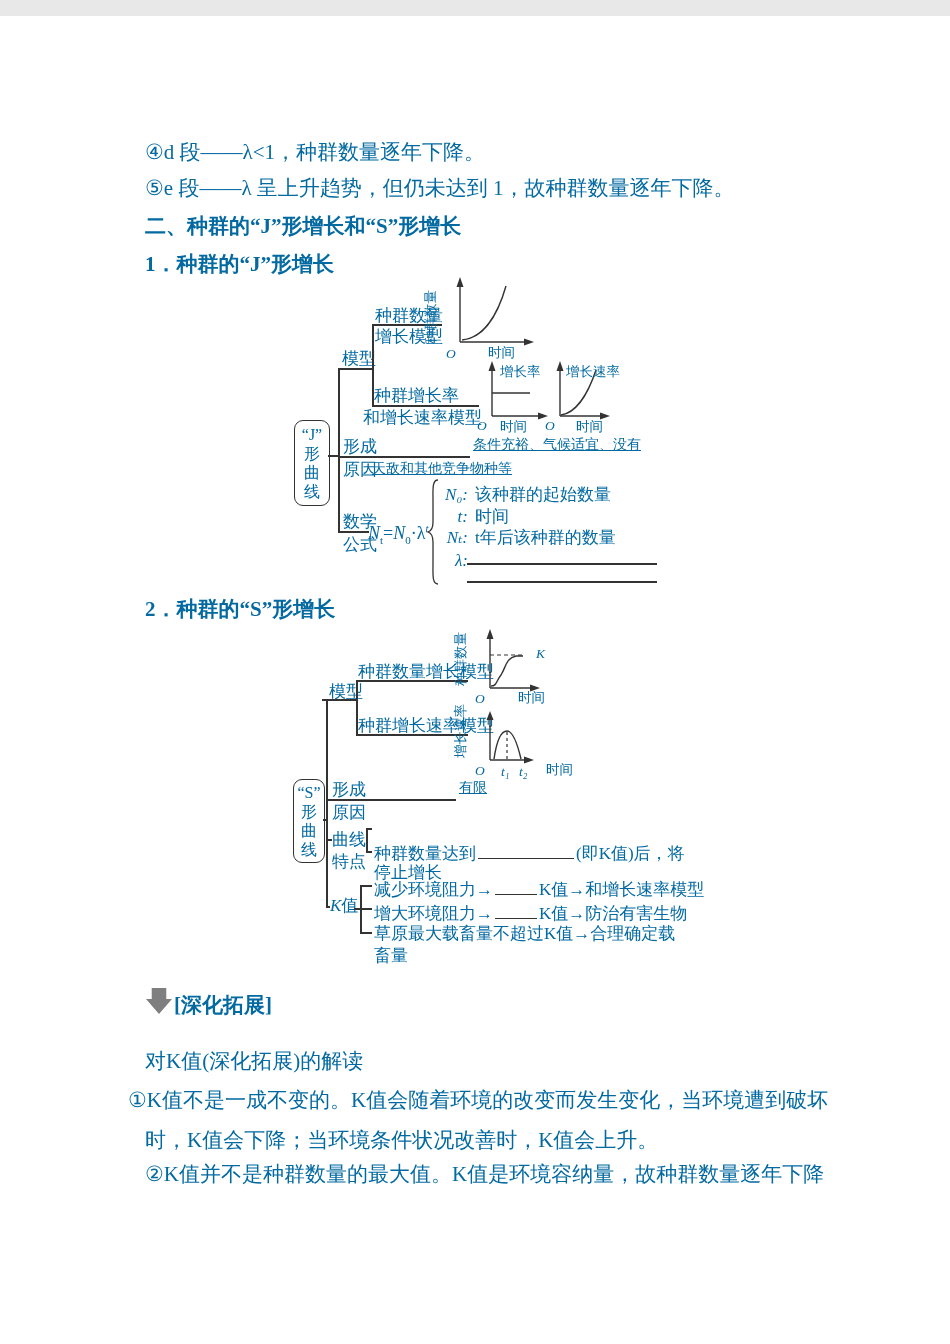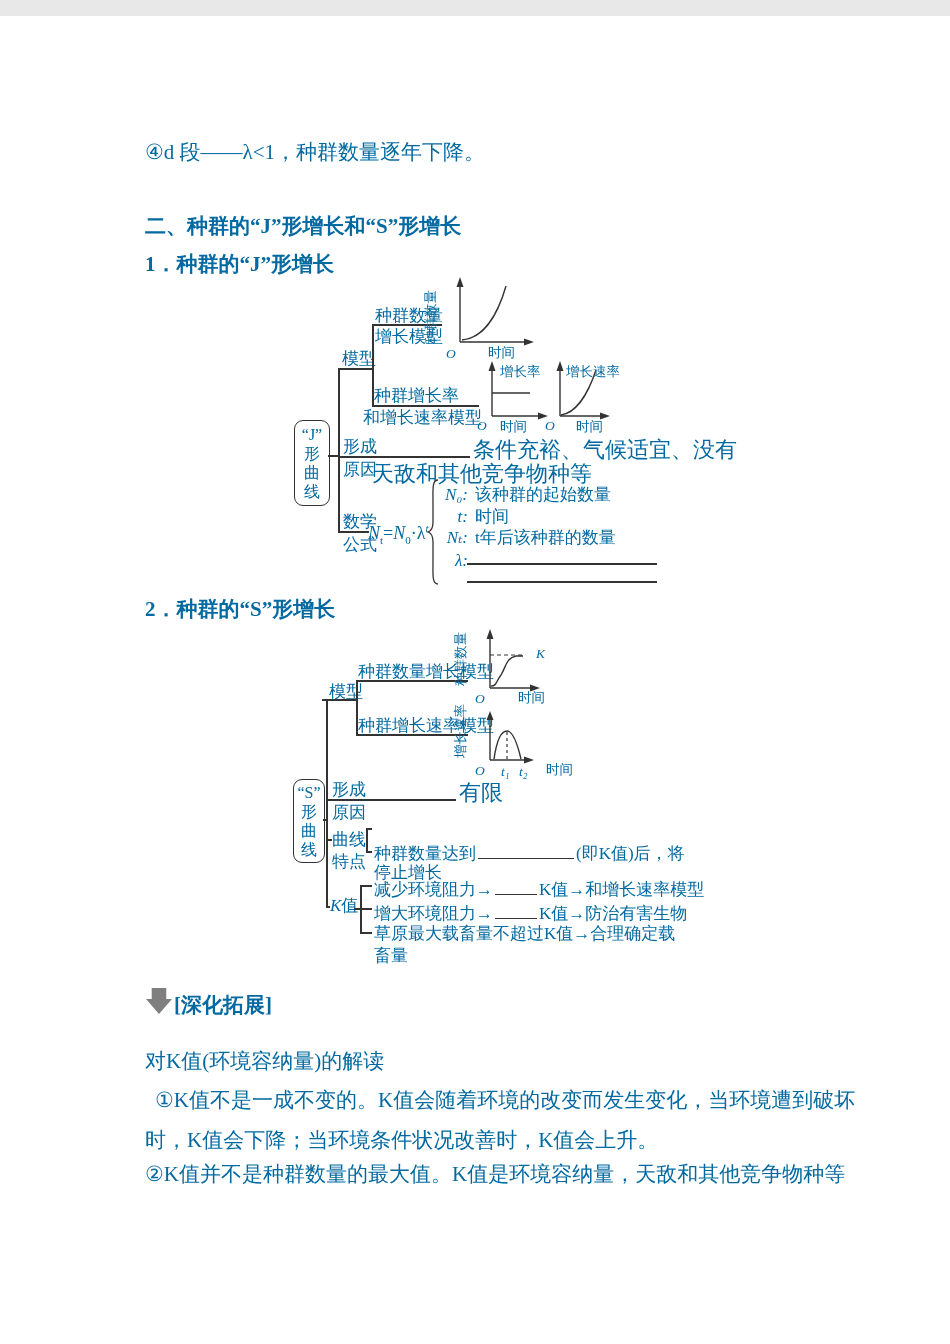--- a/index.html
+++ b/index.html
@@ -1,20 +1,20 @@
 <!DOCTYPE html>
 <html><head>
 <meta charset="utf-8">
 <style>
   html,body{margin:0;padding:0;background:#e8e8e8;}
   #pg{position:relative;width:950px;height:1344px;margin:16px auto;background:#ffffff;
       font-family:"Liberation Serif","DejaVu Serif",serif;color:#0369a1;overflow:hidden;}
   .d{position:absolute;white-space:nowrap;line-height:1.18;}
   .t21{font-size:21px;}
-  .t19{font-size:22px;}
+  .t19{font-size:14px;text-decoration:underline;}
   .t17{font-size:17px;}
   .t13{font-size:13.5px;}
   .b{font-weight:bold;}
   .hl{position:absolute;background:#333;height:1.5px;}
   .vl{position:absolute;background:#333;width:1.5px;}
   .box{position:absolute;border:1.5px solid #333;border-radius:9px;display:flex;
        flex-direction:column;align-items:center;justify-content:center;font-size:16px;line-height:19px;}
   .rot{position:absolute;transform:rotate(-90deg);transform-origin:0 100%;font-size:13.5px;
        line-height:18px;white-space:nowrap;}
   .it{font-style:italic;}
@@ -25,20 +25,21 @@
   svg{position:absolute;overflow:visible;}
   .arrow-icon{position:absolute;width:26px;height:26px;background:#7f7f7f;
       clip-path:polygon(22% 0,78% 0,78% 42%,100% 42%,50% 100%,0 42%,22% 42%);}
 </style>
 </head>
 <body>
 
 <div id="pg">
 
   <div class="d t21" style="left:145px;top:124px">④d 段——λ&lt;1，种群数量逐年下降。</div>
+  <div class="d t21" style="left:145px;top:160px">⑤e 段——λ 呈上升趋势，但仍未达到 1，故种群数量逐年下降。</div>
   <div class="d t21 b" style="left:145px;top:198px">二、种群的“J”形增长和“S”形增长</div>
   <div class="d t21 b" style="left:145px;top:236px">1．种群的“J”形增长</div>
 
   <div class="box" style="left:294px;top:404px;width:34px;height:84px">
     <span>“J”</span>
     <span>形</span>
     <span>曲</span>
     <span>线</span>
   </div>
   <div class="hl" style="left:328px;top:439px;width:10px"></div>
@@ -189,18 +190,18 @@
     <span>减少环境阻力→</span><span class="iblank" style="width:42px"></span><span>K值→和增长速率模型</span>
   </div>
   <div class="d t17" style="left:374px;top:908px">草原最大载畜量不超过K值→合理确定载</div>
   <div class="d t17" style="left:374px;top:885px">
     <span>增大环境阻力→</span><span class="iblank" style="width:42px"></span><span>K值→防治有害生物</span>
   </div>
   <div class="d t17" style="left:374px;top:930px">畜量</div>
 
   <div class="arrow-icon" style="left:146px;top:972px"></div>
   <div class="d t21 b" style="left:174px;top:977px">[深化拓展]</div>
-  <div class="d t21" style="left:145px;top:1033px">对K值(环境容纳量)的解读</div>
-  <div class="d t21" style="left:155px;top:1072px">①K值不是一成不变的。K值会随着环境的改变而发生变化，当环境遭到破坏</div>
+  <div class="d t21" style="left:145px;top:1033px">对K值(深化拓展)的解读</div>
+  <div class="d t21" style="left:128px;top:1072px">①K值不是一成不变的。K值会随着环境的改变而发生变化，当环境遭到破坏</div>
   <div class="d t21" style="left:145px;top:1112px">时，K值会下降；当环境条件状况改善时，K值会上升。</div>
-  <div class="d t21" style="left:145px;top:1146px">②K值并不是种群数量的最大值。K值是环境容纳量，天敌和其他竞争物种等</div>
+  <div class="d t21" style="left:145px;top:1146px">②K值并不是种群数量的最大值。K值是环境容纳量，故种群数量逐年下降</div>
 
 </div>
 
 </body></html>

